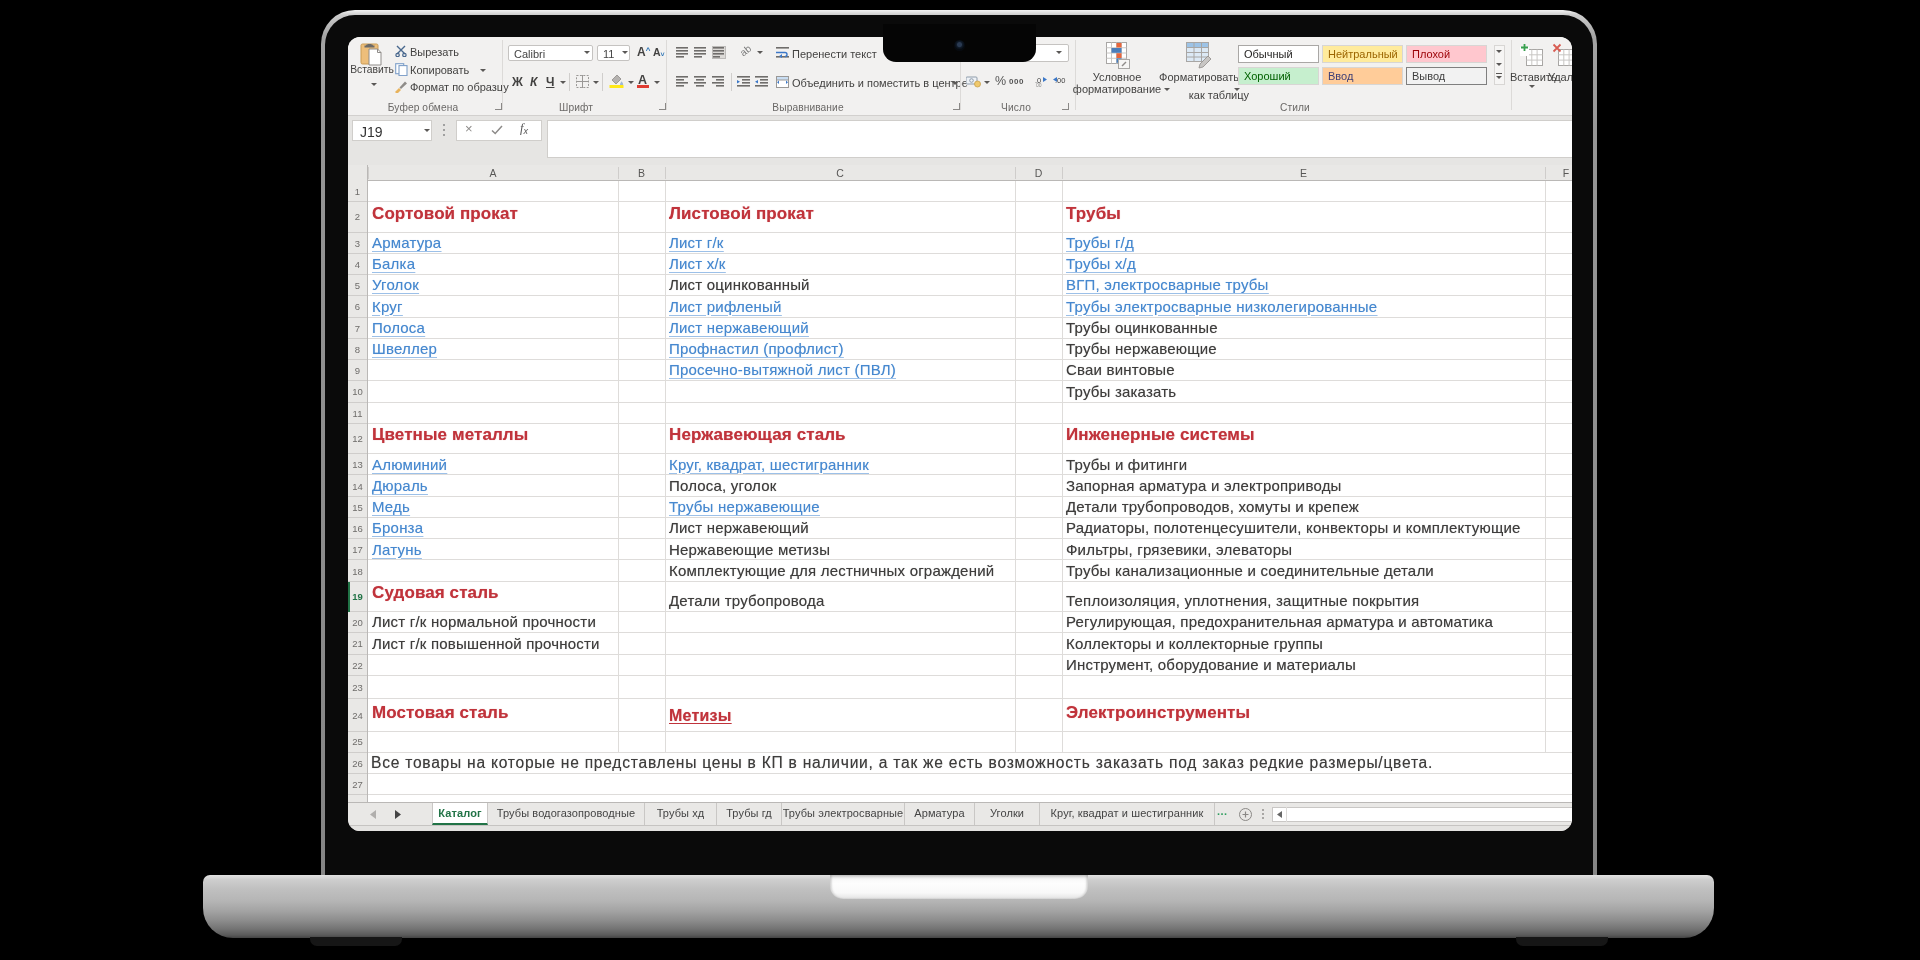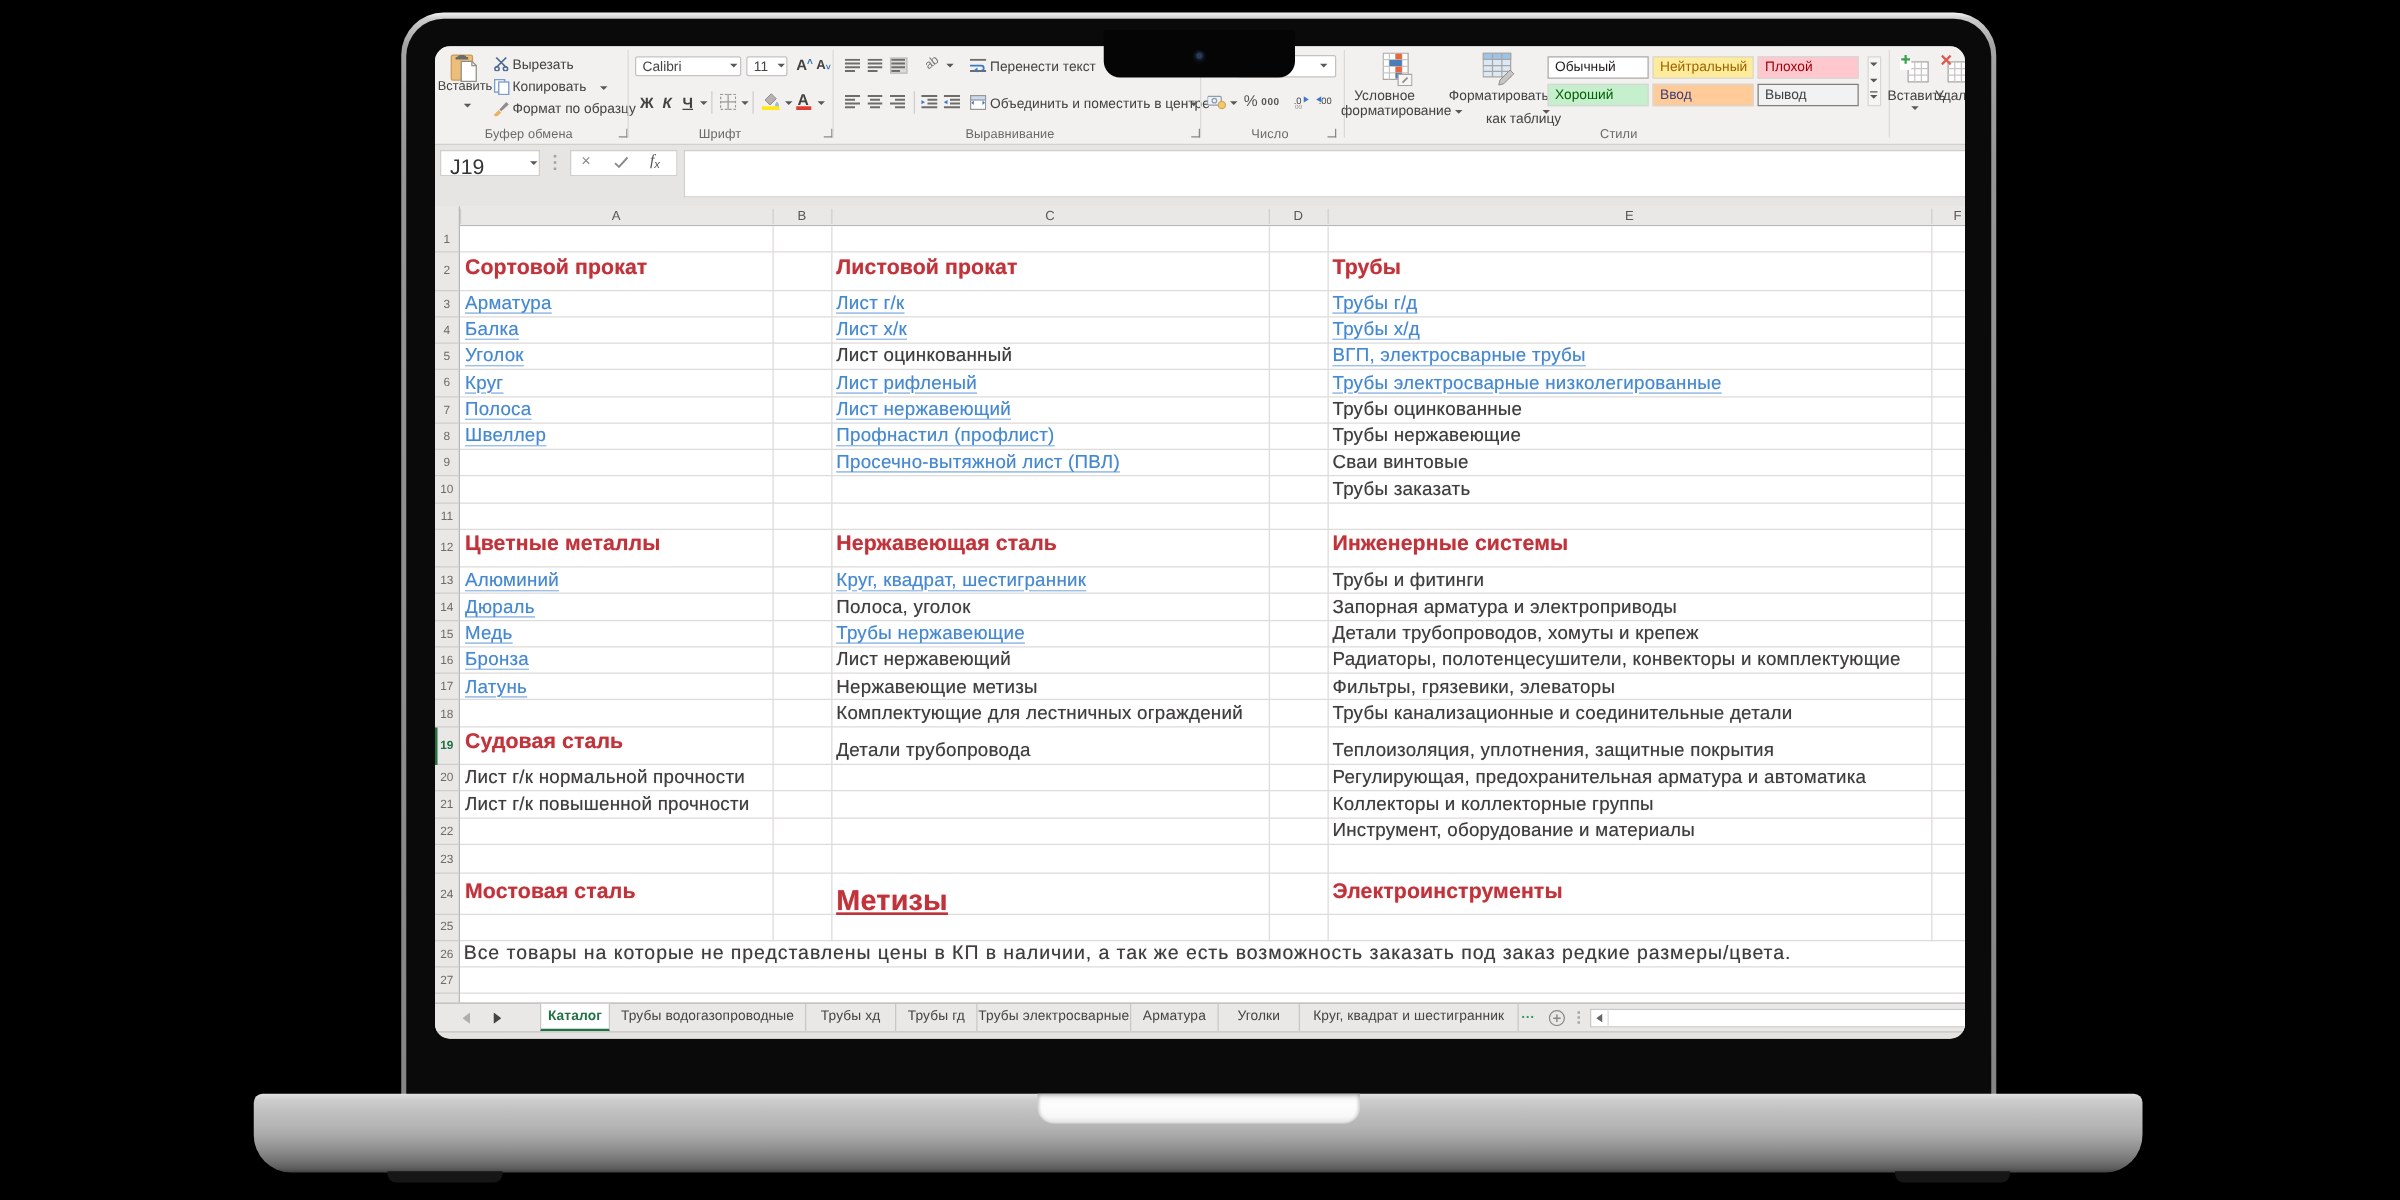--- a/index.html
+++ b/index.html
@@ -49,21 +49,21 @@
 .gut{position:absolute;left:0;top:128px;width:20px;height:637px;background:#e9e8e6;
  border-right:1px solid #bab8b6}
 .gnum{position:absolute;left:0;width:19px;text-align:center;font-size:9.5px;color:#6e6c6a;
  border-bottom:1px solid #cfcdcb}
 .cell{position:absolute;white-space:nowrap;font-size:15px;color:#3e3d3c;letter-spacing:.2px;
  text-shadow:0 0 .7px rgba(62,61,60,.55)}
 .lnk{color:#4688cf;text-decoration:underline;text-decoration-color:#9cc0e8;
  text-underline-offset:2.5px;text-shadow:0 0 .7px rgba(70,136,207,.5)}
 .hdr{font-size:17px;font-weight:700;color:#c0333b;letter-spacing:.1px;
  text-shadow:0 0 .8px rgba(192,51,59,.6)}
-.hdr2{font-size:23px;font-weight:700;color:#c0333b;text-decoration:underline;
+.hdr2{font-size:16px;font-weight:700;color:#c0333b;text-decoration:underline;
  text-underline-offset:2px;text-shadow:0 0 .8px rgba(192,51,59,.6)}
 .note{font-size:15.6px;color:#3e3d3c;letter-spacing:.75px;text-shadow:0 0 .7px rgba(62,61,60,.55)}
 .tabs{position:absolute;left:0;top:765px;width:1224px;height:23px;background:#e9e8e6;
  border-top:1px solid #bab8b6;font-size:11px;color:#444}
 .tab{position:absolute;top:0;height:22px;line-height:21px;text-align:center;
  border-right:1px solid #c9c7c5;white-space:nowrap;letter-spacing:.1px}
 .bstrip{position:absolute;left:0;top:788px;width:1224px;height:6px;background:#e4e3e1;
  border-top:1px solid #c6c4c2}
 .ico{position:absolute}
 .bold-b{font-weight:700}
@@ -230,21 +230,21 @@
 <svg class="ico" style="left:758px;top:5px" width="24" height="27" viewBox="0 0 24 27">
 <rect x=".5" y=".5" width="20" height="21" fill="#fff" stroke="#a8a6a4" stroke-width="1"></rect>
 <path d="M.5 5.75h20M.5 11h20M.5 16.25h20M5.5.5v21M10.5.5v21M15.5.5v21" stroke="#c8c6c4" stroke-width="1"></path>
 <rect x="10.5" y="1" width="5" height="4.5" fill="#e8663c"></rect>
 <rect x="5.5" y="6" width="10" height="4.8" fill="#4a7ebb"></rect>
 <rect x="10.5" y="11.2" width="5" height="4.8" fill="#e8663c"></rect>
 <rect x="10.5" y="16.3" width="5" height="4.5" fill="#4a7ebb"></rect>
 <rect x="12.5" y="17.5" width="11" height="9" fill="#f6f5f4" stroke="#a8a6a4" stroke-width="1"></rect>
 <path d="M15.5 23.5l4-4 1 1-4 4z" fill="#8f8c89"></path>
 </svg>
-<div class="rlbl" style="left:684px;top:34px;width:100px;text-align:right">Условное</div>
+<div class="rlbl" style="left:719px;top:34px;width:100px;text-align:center">Условное</div>
 <div class="rlbl" style="left:719px;top:46px;width:100px;text-align:center">форматирование</div>
 <div class="dd" style="left:816px;top:51px"></div>
 <svg class="ico" style="left:838px;top:5px" width="26" height="27" viewBox="0 0 26 27">
 <rect x=".5" y=".5" width="22" height="19" fill="#dce9f5" stroke="#a8a6a4" stroke-width="1"></rect>
 <rect x=".5" y=".5" width="22" height="5" fill="#9dc3e6" stroke="#a8a6a4" stroke-width="1"></rect>
 <path d="M.5 10.5h22M.5 15h22M8 .5v19M15.5 .5v19" stroke="#a8a6a4" stroke-width="1"></path>
 <path d="M14 22l8-8 3 3-8 8-4 1z" fill="#c8c6c4" stroke="#8f8c89" stroke-width=".8"></path>
 </svg>
 <div class="rlbl" style="left:801px;top:34px;width:100px;text-align:center">Форматировать</div>
 <div class="rlbl" style="left:801px;top:52px;width:100px;text-align:right">как таблицу</div>
@@ -272,21 +272,21 @@
 <div class="dd" style="left:1181px;top:48px"></div>
 <svg class="ico" style="left:1204px;top:6px" width="24" height="24" viewBox="0 0 24 24">
 <rect x="6.5" y="6.5" width="16" height="16" fill="#fff" stroke="#a8a6a4" stroke-width="1"></rect>
 <path d="M6.5 11.8h16M6.5 17.1h16M11.8 6.5v16M17.1 6.5v16" stroke="#c8c6c4" stroke-width="1"></path>
 <path d="M1.5 1.5l7 7M8.5 1.5l-7 7" stroke="#d85c52" stroke-width="1.8"></path>
 </svg>
 <div class="rlbl" style="left:1196px;top:34px;width:50px;text-align:center">Удалить</div>
 </div>
 <div class="fbar">
 <div class="wbox" style="left:4px;top:4px;width:80px;height:21px">
-          <span style="position:absolute;left:7px;top:3px;font-size:17px;color:#333">J19</span>
+          <span style="position:absolute;left:7px;top:3px;font-size:14px;color:#333">J19</span>
         </div>
 <div class="dd" style="left:76px;top:13px"></div>
 <div class="ab" style="left:95px;top:8px;width:2px;height:2px;background:#a0a0a0;box-shadow:0 5px 0 #a0a0a0,0 10px 0 #a0a0a0"></div>
 <div class="wbox" style="left:108px;top:4px;width:86px;height:21px"></div>
 <div class="ab" style="left:117px;top:5px;font-size:13px;color:#8c8a88">×</div>
 <svg class="ab" style="left:143px;top:9px" width="12" height="10" viewBox="0 0 12 10">
 <path d="M1 5.5l3.2 3L11 1" stroke="#8c8a88" stroke-width="1.5" fill="none"></path>
         </svg>
 <div class="ab" style="left:172px;top:5px;font-size:12.5px;color:#555"><i style="font-family:'Liberation Serif',serif">f</i><span style="font-size:9px;vertical-align:-2px;font-style:italic">x</span></div>
 <div class="wbox" style="left:199px;top:4px;width:1025px;height:38px;border-right:none"></div>

